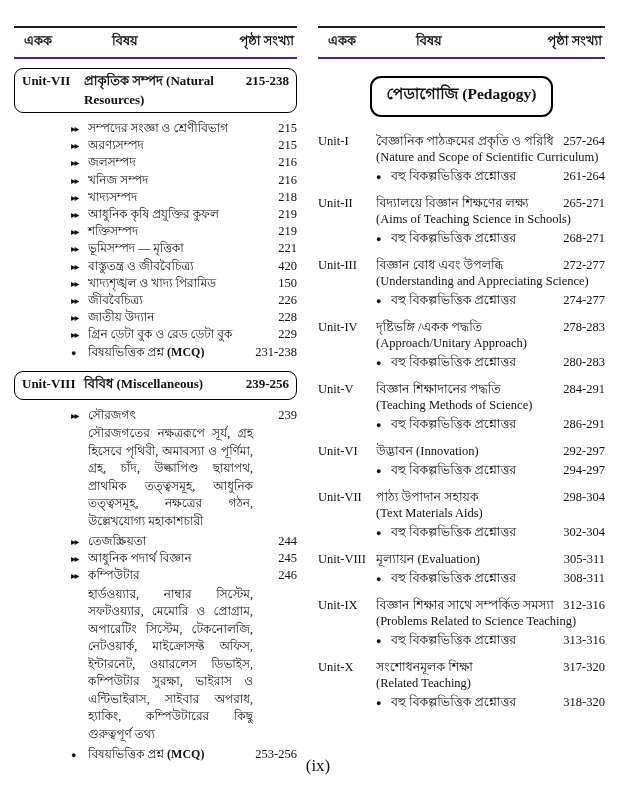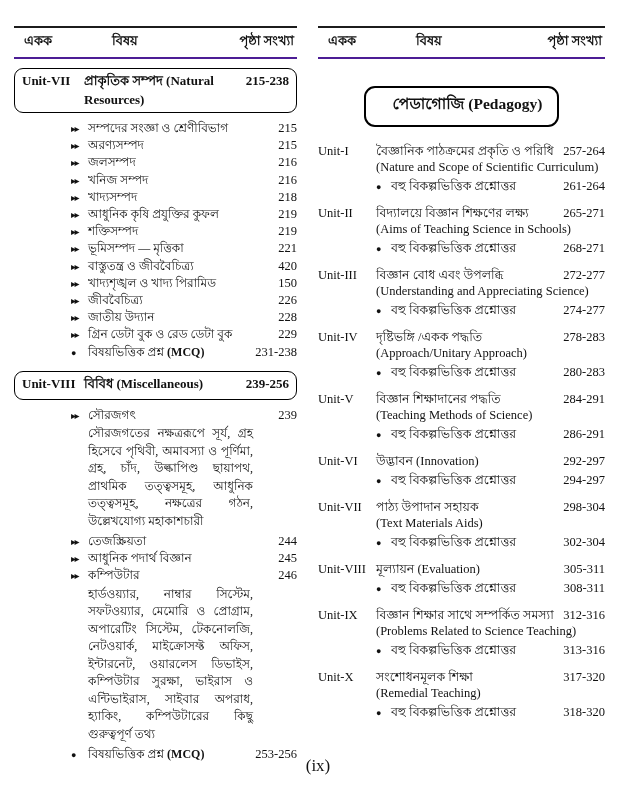--- a/index.html
+++ b/index.html
@@ -40,23 +40,23 @@
   .item .ipage{margin-left:auto;white-space:nowrap;font-size:12.5px;}
   .mcq .marker{font-size:9px;width:17px;letter-spacing:0;}
   .mcq .bold{font-weight:bold;}
   .desc{
     padding-left:74px;padding-right:44px;font-size:12px;line-height:17.5px;
     text-align:justify;margin:1px 0 3px 0;
   }
 
   
   .pedbox{
-    width:-moz-fit-content;width:fit-content;margin:27px auto 16px auto;
+    width:-moz-fit-content;width:fit-content;margin:17px auto 16px auto;
     border:2px solid #000;border-radius:11px;
-    padding:4px 15px 7px 27px;font-weight:bold;font-size:15.5px;
+    padding:4px 15px 7px 15px;font-weight:bold;font-size:15.5px;
   }
   .runit{display:flex;font-size:12.5px;margin-bottom:10px;}
   .runit .rlabel{width:58px;white-space:nowrap;padding-top:1px;}
   .runit .rbody{flex:1;}
   .rrow1{display:flex;align-items:center;line-height:16px;}
   .rrow1 .rtitle{flex:1;padding-right:6px;}
   .rrow1 .rpages{margin-left:auto;white-space:nowrap;}
   .ren{line-height:16px;}
   .ren:empty{display:none;}
   .rsub{display:flex;align-items:baseline;margin-top:4px;line-height:15px;}
@@ -349,21 +349,21 @@
       </span>
     </div>
 
     <div class="runit">
       <span class="rlabel">Unit-X</span>
       <span class="rbody">
         <span class="rrow1">
           <span class="rtitle">সংশোধনমূলক শিক্ষা</span>
           <span class="rpages">317-320</span>
         </span>
-        <span class="ren">(Remedial Teaching)</span>
+        <span class="ren">(Related Teaching)</span>
         <span class="rsub">
           <span class="rbullet">●</span>
           <span class="rsublabel">বহু বিকল্পভিত্তিক প্রশ্নোত্তর</span>
           <span class="rsubpages">318-320</span>
         </span>
       </span>
     </div>
 
   </div>
 </div>

